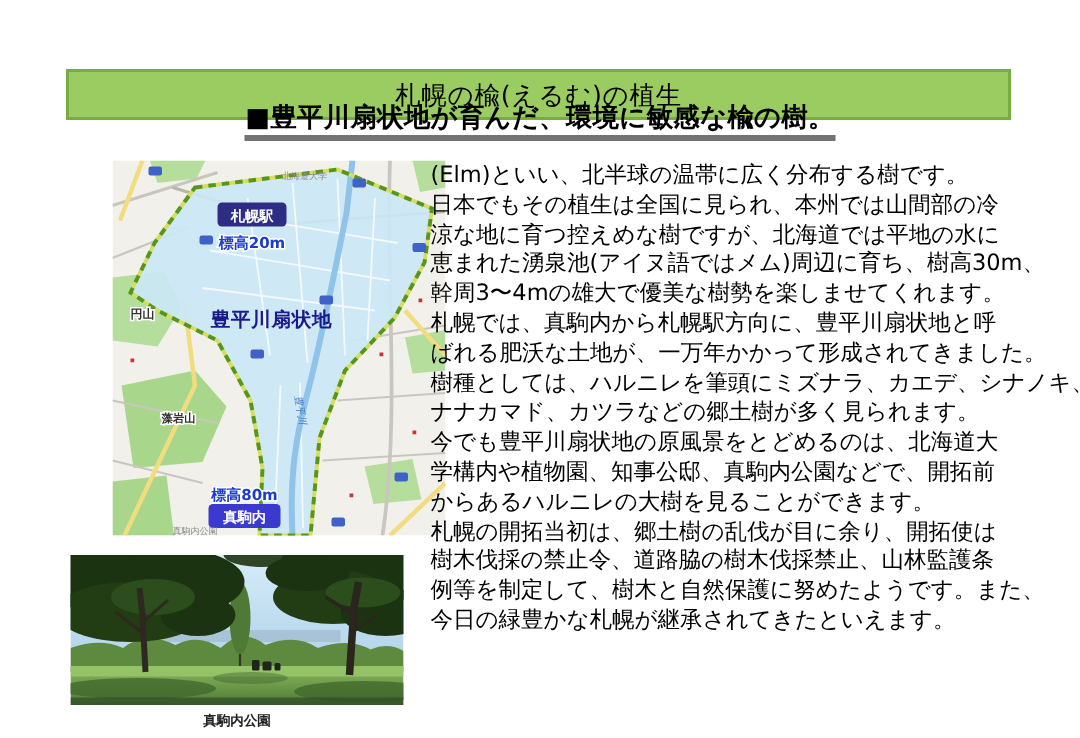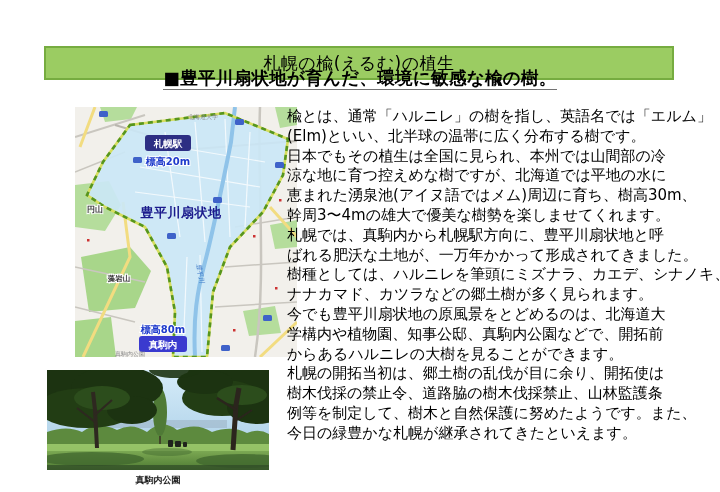--- a/index.html
+++ b/index.html
@@ -13,21 +13,21 @@
     position:absolute;left:44px;top:14px;width:626px;height:30px;
     background:#9BCC62;border:2px solid #76AC40;
     display:flex;align-items:center;justify-content:center;margin-top:32px;
   }
   .banner-title{font-size:17px;letter-spacing:0.5px;color:#000;}
   .subtitle{
     position:absolute;left:0;top:66px;width:720px;text-align:center;
     font-size:17.5px;font-weight:bold;letter-spacing:0.3px;
   }
   .subtitle span{
-    border-bottom:1px solid #737373;padding-bottom:1px;
+    border-bottom:4px solid #737373;padding-bottom:1px;
   }
   .map-wrap{
     position:absolute;left:47px;top:107px;width:222px;height:250px;margin-left:28px;
   }
   .photo-wrap{
     position:absolute;left:47px;top:370px;width:222px;height:100px;
   }
   .photo-caption{
     position:absolute;left:47px;top:474px;width:222px;text-align:center;
     font-size:9px;color:#222;font-weight:bold;
@@ -192,21 +192,20 @@
       <path d="M190,50 L205,40" stroke="#2B251D" stroke-width="2" fill="none"></path>
     </g>
     <ellipse cx="128" cy="0" rx="26" ry="8" fill="#1C3311" opacity="0.9"></ellipse>
     <rect x="0" y="95" width="222" height="5" fill="#2F4A26" opacity="0.7"></rect>
   </svg>
 </div>
 
 <div class="photo-caption">真駒内公園</div>
 
 <div class="body-text">
-  <div class="bline">楡とは、通常「ハルニレ」の樹を指し、英語名では「エルム」</div>
   <div class="bline">(Elm)といい、北半球の温帯に広く分布する樹です。</div>
   <div class="bline">日本でもその植生は全国に見られ、本州では山間部の冷</div>
   <div class="bline">涼な地に育つ控えめな樹ですが、北海道では平地の水に</div>
   <div class="bline">恵まれた湧泉池(アイヌ語ではメム)周辺に育ち、樹高30m、</div>
   <div class="bline">幹周3〜4mの雄大で優美な樹勢を楽しませてくれます。</div>
   <div class="bline">札幌では、真駒内から札幌駅方向に、豊平川扇状地と呼</div>
   <div class="bline">ばれる肥沃な土地が、一万年かかって形成されてきました。</div>
   <div class="bline">樹種としては、ハルニレを筆頭にミズナラ、カエデ、シナノキ、</div>
   <div class="bline">ナナカマド、カツラなどの郷土樹が多く見られます。</div>
   <div class="bline">今でも豊平川扇状地の原風景をとどめるのは、北海道大</div>

